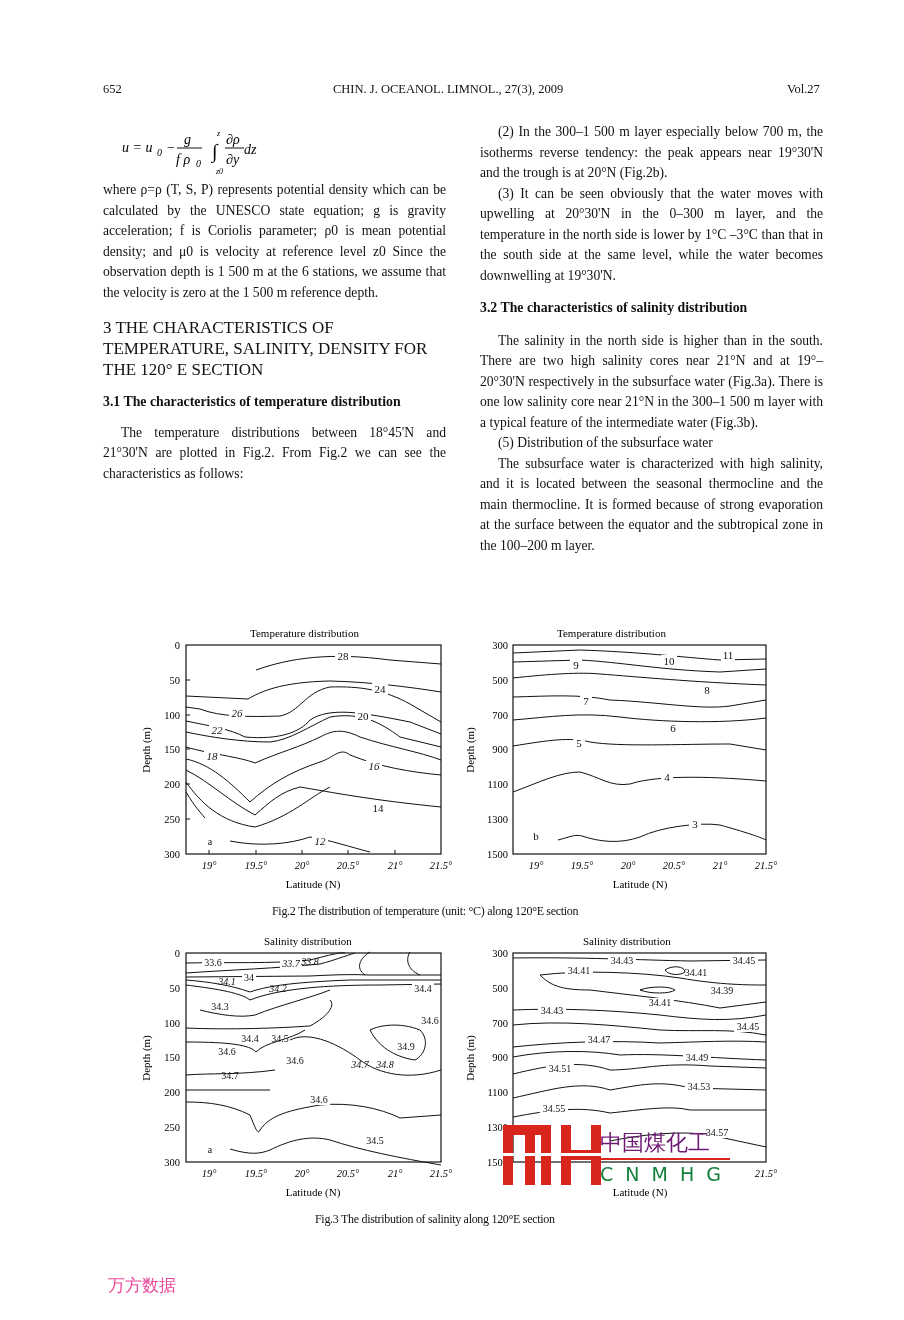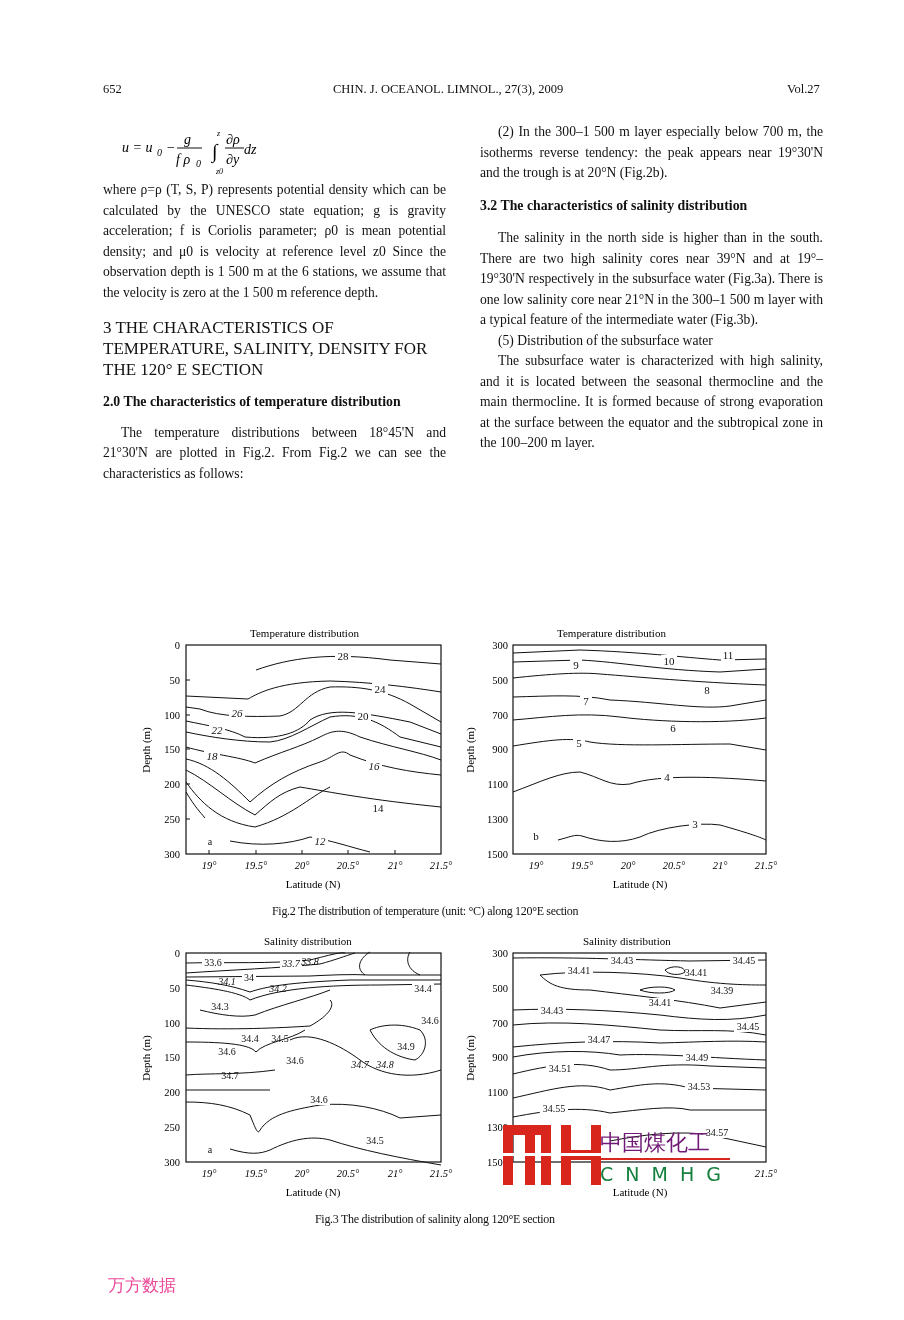--- a/index.html
+++ b/index.html
@@ -39,28 +39,29 @@
     <text x="104" y="18" font-size="14" font-style="italic">∂ρ</text>
     <line x1="103" y1="22" x2="122" y2="22" stroke="#111" stroke-width="1"></line>
     <text x="104" y="38" font-size="14" font-style="italic">∂y</text>
     <text x="122" y="28" font-size="14" font-style="italic">dz</text>
   </svg>
 </div>
 
 <div class="col" style="left:103px; top:180px; width:343px;">
   <p>where ρ=ρ (T, S, P) represents potential density which can be calculated by the UNESCO state equation; g is gravity acceleration; f is Coriolis parameter; ρ0 is mean potential density; and μ0 is velocity at reference level z0 Since the observation depth is 1 500 m at the 6 stations, we assume that the velocity is zero at the 1 500 m reference depth.</p>
   <p class="h1" style="margin-top:14px;">3 THE CHARACTERISTICS OF TEMPERATURE, SALINITY, DENSITY FOR THE 120° E SECTION</p>
-  <p class="h2" style="margin-top:12px; font-size:13.8px;">2.0 The characteristics of temperature distribution</p>
+  <p class="h2" style="margin-top:12px; font-size:13.8px;">3.1 The characteristics of temperature distribution</p>
   <p class="ind" style="margin-top:10px;">The temperature distributions between 18°45'N and 21°30'N are plotted in Fig.2. From Fig.2 we can see the characteristics as follows:</p>
 </div>
 
 <div class="col" style="left:480px; top:122px; width:343px;">
   <p class="ind">(2) In the 300–1 500 m layer especially below 700 m, the isotherms reverse tendency: the peak appears near 19°30'N and the trough is at 20°N (Fig.2b).</p>
+  <p class="ind">(3) It can be seen obviously that the water moves with upwelling at 20°30'N in the 0–300 m layer, and the temperature in the north side is lower by 1°C –3°C than that in the south side at the same level, while the water becomes downwelling at 19°30'N.</p>
   <p class="h2" style="margin-top:12px;">3.2 The characteristics of salinity distribution</p>
-  <p class="ind" style="margin-top:12px;">The salinity in the north side is higher than in the south. There are two high salinity cores near 39°N and at 19°–19°30'N respectively in the subsurface water (Fig.3a). There is one low salinity core near 21°N in the 300–1 500 m layer with a typical feature of the intermediate water (Fig.3b).</p>
+  <p class="ind" style="margin-top:12px;">The salinity in the north side is higher than in the south. There are two high salinity cores near 21°N and at 19°–20°30'N respectively in the subsurface water (Fig.3a). There is one low salinity core near 21°N in the 300–1 500 m layer with a typical feature of the intermediate water (Fig.3b).</p>
   <p class="ind">(5) Distribution of the subsurface water</p>
   <p class="ind">The subsurface water is characterized with high salinity, and it is located between the seasonal thermocline and the main thermocline. It is formed because of strong evaporation at the surface between the equator and the subtropical zone in the 100–200 m layer.</p>
 </div>
 
 <svg class="abs" style="left:130px; top:622px;" width="330" height="275" viewBox="0 0 330 275">
   <text x="120" y="15" font-size="11">Temperature distribution</text>
   <rect x="56" y="23" width="255" height="209" fill="none" stroke="#111" stroke-width="1.2"></rect>
   <g font-size="10.5" text-anchor="end">
     <text x="50" y="27">0</text>
       <text x="50" y="62">50</text>

